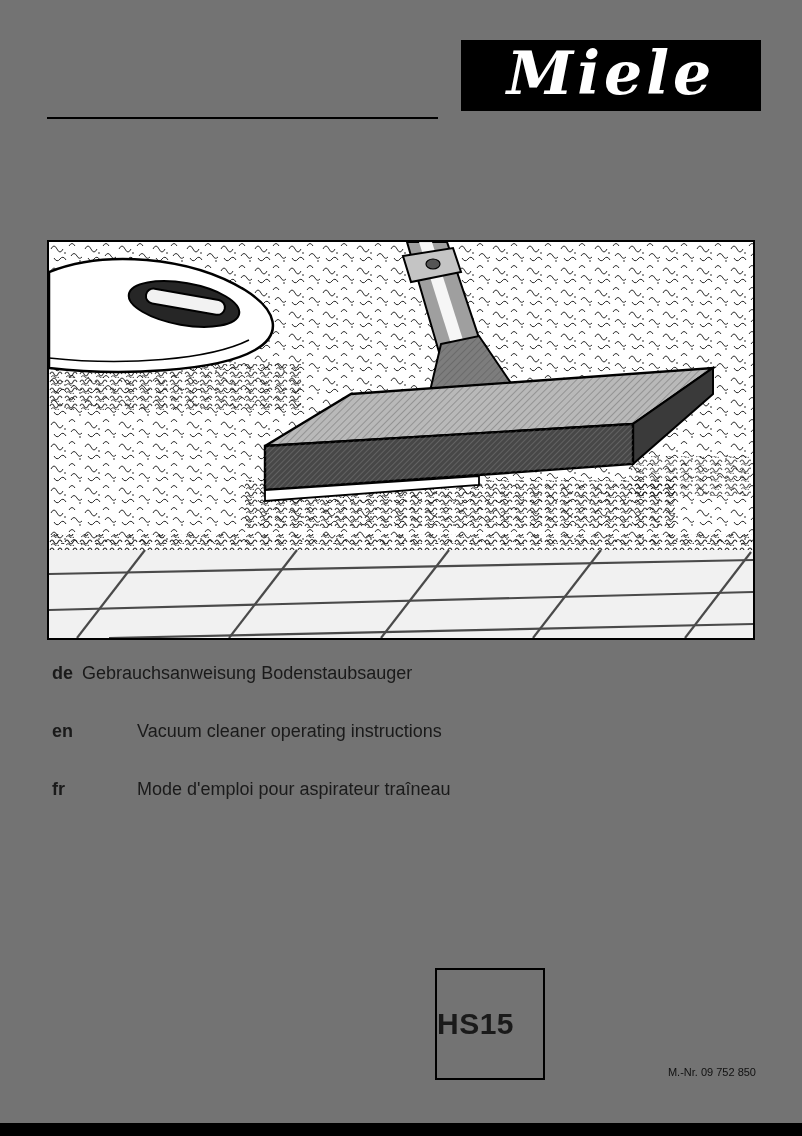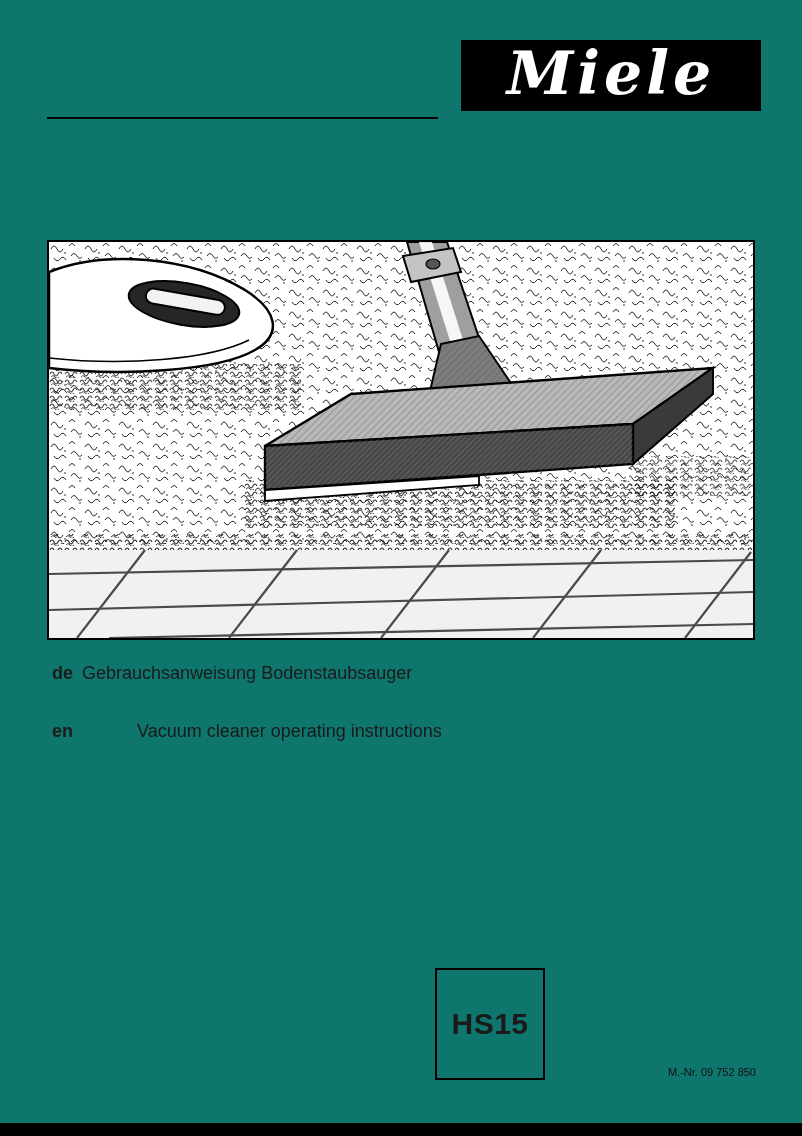--- a/index.html
+++ b/index.html
@@ -1,20 +1,20 @@
 <!DOCTYPE html>
 <html><head>
   <meta charset="utf-8">
   <style>
     html, body { margin: 0; padding: 0; background: #ffffff; }
     .page {
       position: relative;
       width: 802px;
       height: 1136px;
-      background: #0f766e;
+      background: #737373;
       font-family: "Liberation Sans", sans-serif;
       color: #1a1a1a;
       overflow: hidden;
     }
     
     .logo {
       position: absolute;
       left: 461px;
       top: 40px;
       width: 300px;
@@ -76,21 +76,20 @@
     .model-box {
       position: absolute;
       left: 435px;
       top: 968px;
       width: 110px;
       height: 112px;
       border: 2px solid #000000;
       box-sizing: border-box;
       display: flex;
       align-items: center;
-      justify-content: center;
     }
     .model-box .model-label {
       font-weight: bold;
       font-size: 30px;
       letter-spacing: 0.5px;
     }
     .mnr {
       position: absolute;
       right: 46px;
       top: 1066px;
@@ -194,20 +193,23 @@
     </svg>
   </div>
 
   <div class="languages">
     <div class="lang-row inline">
       <span class="code">de</span><span class="text">Gebrauchsanweisung Bodenstaubsauger</span>
     </div>
     <div class="lang-row tabbed">
       <span class="code">en</span><span class="text">Vacuum cleaner operating instructions</span>
     </div>
+    <div class="lang-row tabbed">
+      <span class="code">fr</span><span class="text">Mode d'emploi pour aspirateur traîneau</span>
+    </div>
   </div>
 
   <div class="model-box">
     <span class="model-label">HS15</span>
   </div>
 
   <div class="mnr">M.-Nr. 09 752 850</div>
 
   <div class="bottom-bar"></div>
 

